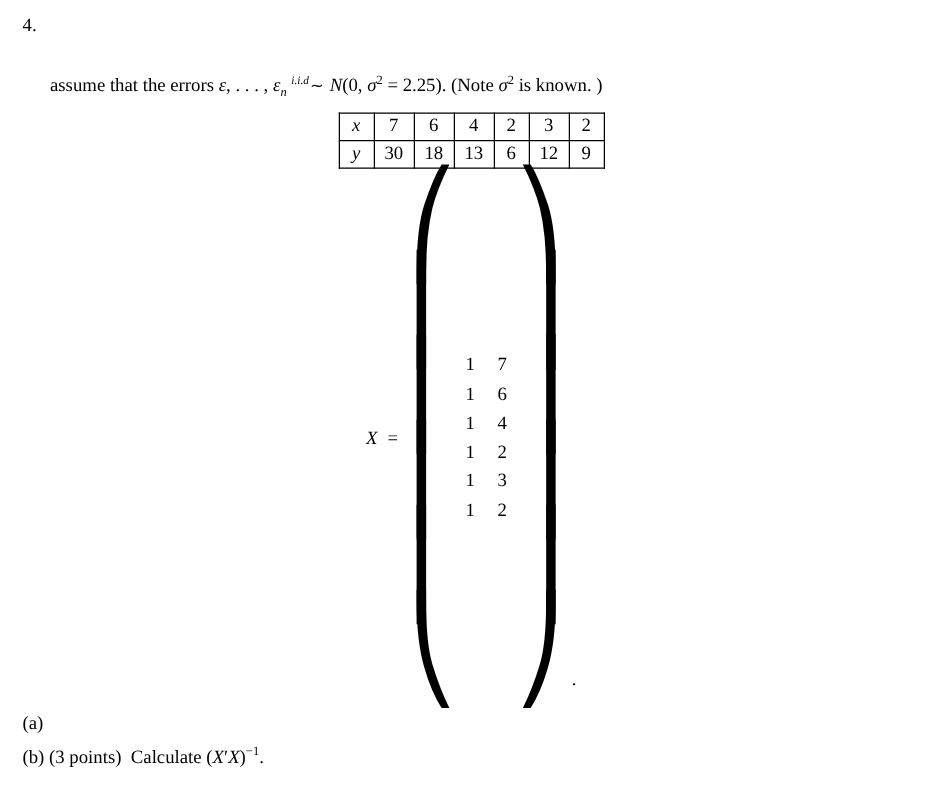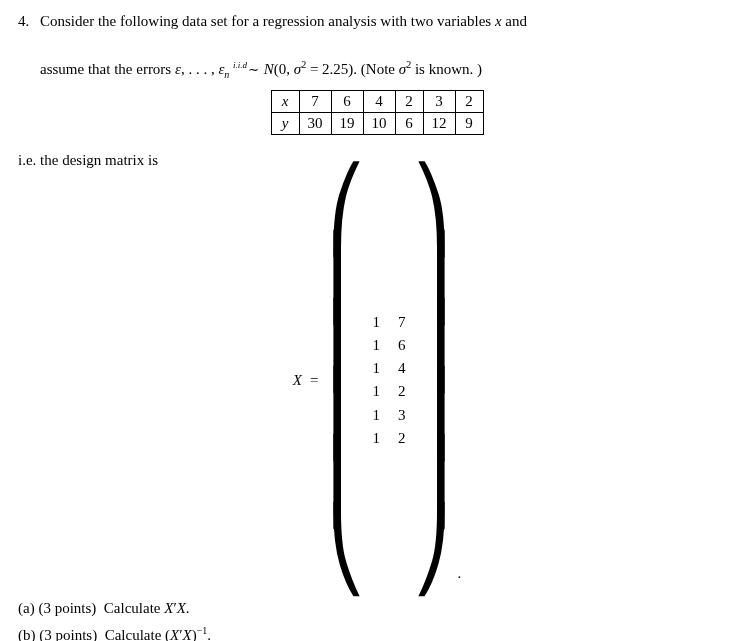--- a/index.html
+++ b/index.html
@@ -124,23 +124,20 @@
     sub { font-size: 10px; vertical-align: sub; }
   </style>
 </head>
 <body>
 
 <div class="question-block">
 
   <div class="question-header">
     <span class="question-number">4.</span>
     <div class="question-text">
-      <span>
-        Consider the following data set for a regression analysis with two variables <span class="math-italic">x</span> <span>and</span>
-      </span>
       <br>
       <br>
       <span>
         assume that the errors <span class="math-italic">ε</span>, . . . ,
         <span class="math-italic">ε<sub>n</sub></span>
         <sup style="font-style:italic; font-size:9px;">i.i.d</sup><span style="font-size:13px; margin: 0 1px;">∼</span>
         <span class="math-italic">N</span>(0, <span class="math-italic">σ</span><sup>2</sup> = 2.25). (Note <span class="math-italic">σ</span><sup>2</sup> is known.  )
       </span>
     </div>
   </div>
@@ -153,33 +150,30 @@
         <td>7</td>
         <td>6</td>
         <td>4</td>
         <td>2</td>
         <td>3</td>
         <td>2</td>
       </tr>
       <tr>
         <td class="var-label"><span class="math-italic">y</span></td>
         <td>30</td>
-        <td>19</td>
-        <td>10</td>
+        <td>18</td>
+        <td>13</td>
         <td>6</td>
         <td>12</td>
         <td>9</td>
       </tr>
     </tbody>
       </table>
   </div>
 
-  <div class="design-matrix-section">
-    <span>i.e. the design matrix is</span>
-  </div>
 
   <div class="matrix-display">
     <span class="matrix-label math-italic">X</span>
     <span class="matrix-equals">=</span>
     <div class="matrix-outer">
       <span class="matrix-bracket-left" style="font-family:'Times New Roman',serif; line-height:0.85;">⎛<br>⎜<br>⎜<br>⎜<br>⎜<br>⎝</span>
       <div class="matrix-content">
         <div class="matrix-row">
             <span>1</span>
             <span>7</span>
@@ -207,21 +201,20 @@
       </div>
       <span class="matrix-bracket-right" style="font-family:'Times New Roman',serif; line-height:0.85;">⎞<br>⎟<br>⎟<br>⎟<br>⎟<br>⎠</span>
     </div>
     <span class="matrix-dot">.</span>
   </div>
 
   <div class="parts-section">
 
     <div class="part-item">
       <span>(a)&nbsp;</span>
-      <span>(3 points)&nbsp; Calculate <span class="math-italic">X</span>′<span class="math-italic">X</span>.</span>
     </div>
 
     <div class="part-item">
       <span>(b)&nbsp;</span>
       <span>(3 points)&nbsp; Calculate (<span class="math-italic">X</span>′<span class="math-italic">X</span>)<sup>−1</sup>.</span>
     </div>
 
   </div>
 
 </div>

